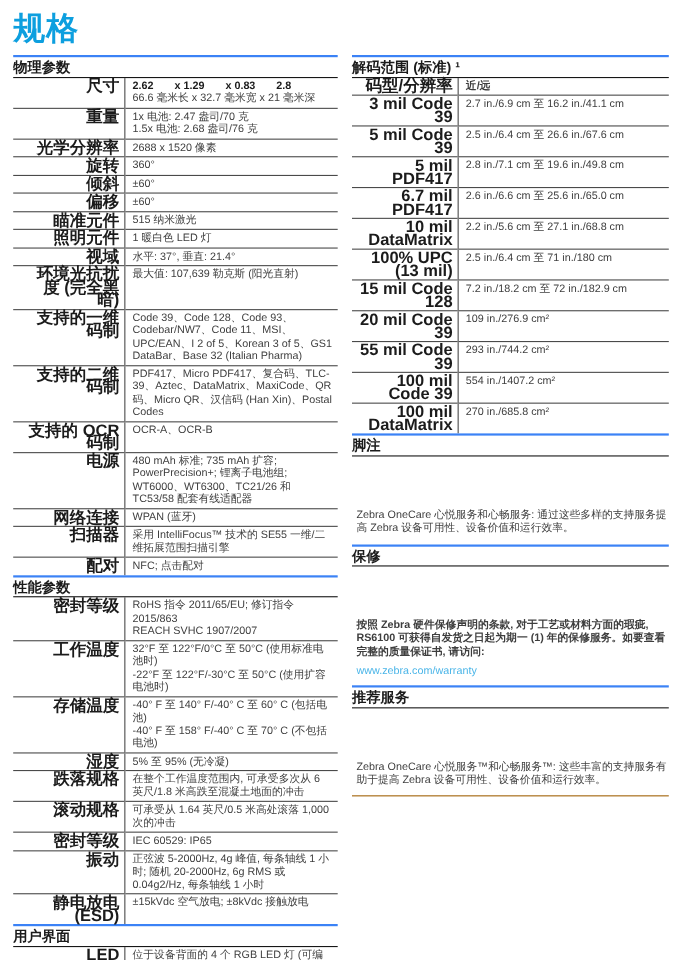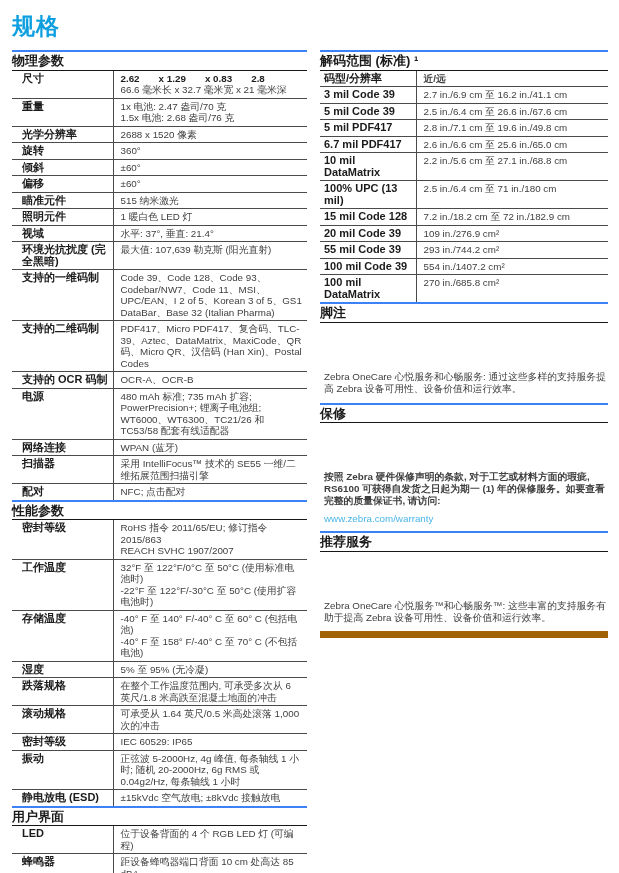--- a/index.html
+++ b/index.html
@@ -5,55 +5,55 @@
   * { margin:0; padding:0; box-sizing:border-box; }
   html,body { background:#ffffff; }
   body {
     width:619px; height:873px; overflow:hidden;
     font-family:"Liberation Sans","DejaVu Sans",sans-serif;
     color:#3e3e3e;
     -webkit-font-smoothing:antialiased;
   }
   .page { padding:8px 11px 0 12px; }
   .doc-title {
-    font-size:23px; font-weight:bold; color:#0d9fdf;
+    font-size:29px; font-weight:bold; color:#0d9fdf;
     letter-spacing:1px; line-height:32px; margin:2px 0 8px 0;
   }
   .cols { display:flex; gap:13px; align-items:flex-start; }
   .col-left { width:295px; }
   .col-right { width:288px; }
 
   .sec-title {
     font-size:13px; font-weight:bold; color:#1b1b1b;
     border-top:2px solid #3b82f6;
     border-bottom:1px solid #161616;
     padding:3px 1px 3px 0; line-height:11.5px;
   }
   table.spec { width:100%; border-collapse:collapse; table-layout:fixed; }
   table.spec tr { border-bottom:1px solid #4a4a4a; }
   table.spec tr:last-child { border-bottom:none; }
   table.spec.closed tr:last-child { border-bottom:1.5px solid #2a2a2a; }
   table.spec th {
-    width:101px; text-align:left; vertical-align:top;
-    font-size:11px; font-weight:bold; color:#1b1b1b;
+    width:101px; text-align:right; vertical-align:top;
+    font-size:15px; font-weight:bold; color:#1b1b1b;
     padding:2px 4px 2px 10px; line-height:11.5px;
     border-right:1px solid #4a4a4a;
   }
   table.spec td {
     vertical-align:top; font-size:9.8px; line-height:11.5px;
     padding:2px 4px 2px 7px; white-space:pre-wrap; color:#3e3e3e;
   }
   table.decode th { width:96px; padding-left:4px; }
   .hdr th, .hdr td { font-weight:bold; color:#1b1b1b; }
   .v-bold { display:block; font-weight:bold; color:#1b1b1b; }
   .sec-body {
     font-size:9.8px; line-height:12px; padding:4px 1px 4px 4px;
     margin-bottom:4px; color:#3e3e3e;margin-top:44px;
   }
-  .sec-body.closed { border-bottom:7px solid #a16207; padding-bottom:7px; }
+  .sec-body.closed { border-bottom:1px solid #a16207; padding-bottom:7px; }
   a.link { color:#4ab5e8; text-decoration:none; display:inline-block; padding:1px 0 3px 4px; font-size:9.8px; line-height:12px; }
   .gap-sm { height:3px; }
 </style>
 </head>
 <body>
 
 <div class="page">
   <div class="doc-title">规格</div>
 
   <div class="cols">

